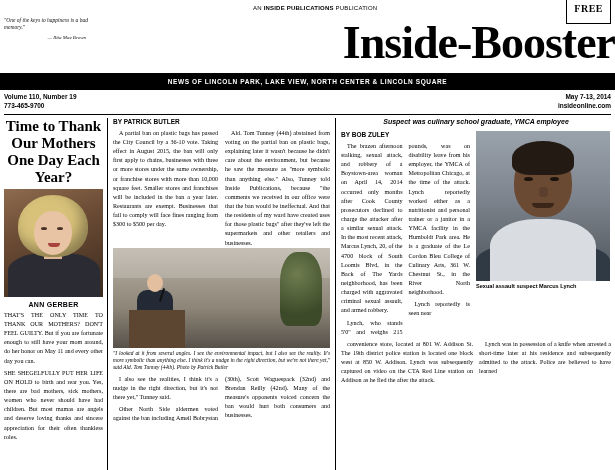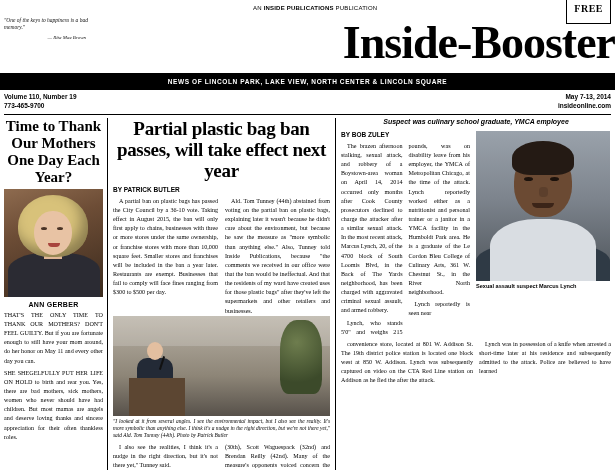--- a/index.html
+++ b/index.html
@@ -408,21 +408,20 @@
         <div class="mouth"></div>
       </div>
       <div class="caption-name">ANN GERBER</div>
       <div class="leftbody">
         <p>THAT'S THE ONLY TIME TO THANK OUR MOTHERS? DON'T FEEL GUILTY. But if you are fortunate enough to still have your mom around, do her honor on May 11 and every other day you can.</p>
         <p>SHE SHEGELFULLY PUT HER LIFE ON HOLD to birth and rear you. Yes, there are bad mothers, sick mothers, women who never should have had children. But most mamas are angels and deserve loving thanks and sincere appreciation for their often thankless roles.</p>
       </div>
     </div>
 
     <div class="col-mid">
-      <div class="headline-mid">Partial plastic bag ban passes, will take effect next year</div>
       <div class="byline">BY PATRICK BUTLER</div>
       <div class="two-col">
         <p>A partial ban on plastic bags has passed the City Council by a 36-10 vote. Taking effect in August 2015, the ban will only first apply to chains, businesses with three or more stores under the same ownership, or franchise stores with more than 10,000 square feet. Smaller stores and franchises will be included in the ban a year later. Restaurants are exempt. Businesses that fail to comply will face fines ranging from $300 to $500 per day.</p>
         <p>Ald. Tom Tunney (44th) abstained from voting on the partial ban on plastic bags, explaining later it wasn't because he didn't care about the environment, but because he saw the measure as "more symbolic than anything else." Also, Tunney told Inside Publications, because "the comments we received in our office were that the ban would be ineffectual. And that the residents of my ward have created uses for those plastic bags" after they've left the supermarkets and other retailers and businesses.</p>
       </div>
       <div class="photo-mid">
         <div class="wall"></div>
         <div class="tree"></div>
         <div class="speaker-body"></div>
         <div class="speaker-head"></div>

